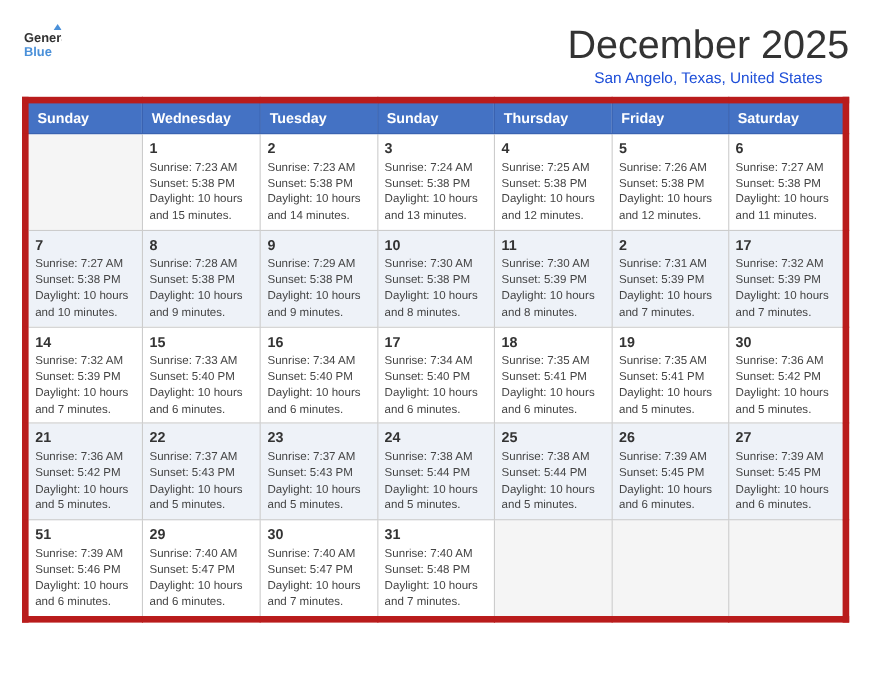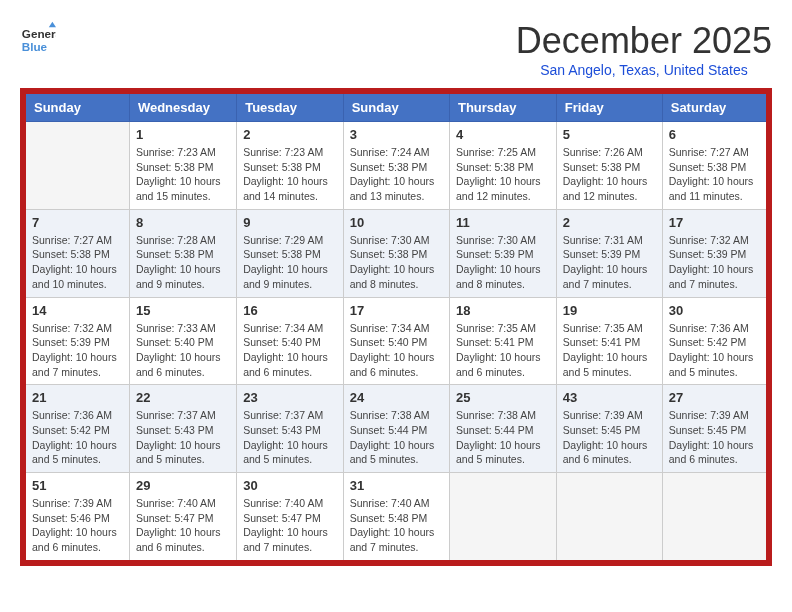--- a/index.html
+++ b/index.html
@@ -211,21 +211,21 @@
         </td>
         <td>
           <span class="day-num">24</span>
           <div class="day-info">Sunrise: 7:38 AM<br>Sunset: 5:44 PM<br>Daylight: 10 hours<br>and 5 minutes.</div>
         </td>
         <td>
           <span class="day-num">25</span>
           <div class="day-info">Sunrise: 7:38 AM<br>Sunset: 5:44 PM<br>Daylight: 10 hours<br>and 5 minutes.</div>
         </td>
         <td>
-          <span class="day-num">43</span>
+          <span class="day-num">26</span>
           <div class="day-info">Sunrise: 7:39 AM<br>Sunset: 5:45 PM<br>Daylight: 10 hours<br>and 6 minutes.</div>
         </td>
         <td>
           <span class="day-num">27</span>
           <div class="day-info">Sunrise: 7:39 AM<br>Sunset: 5:45 PM<br>Daylight: 10 hours<br>and 6 minutes.</div>
         </td>
       </tr>
       <tr>
         <td>
           <span class="day-num">51</span>

